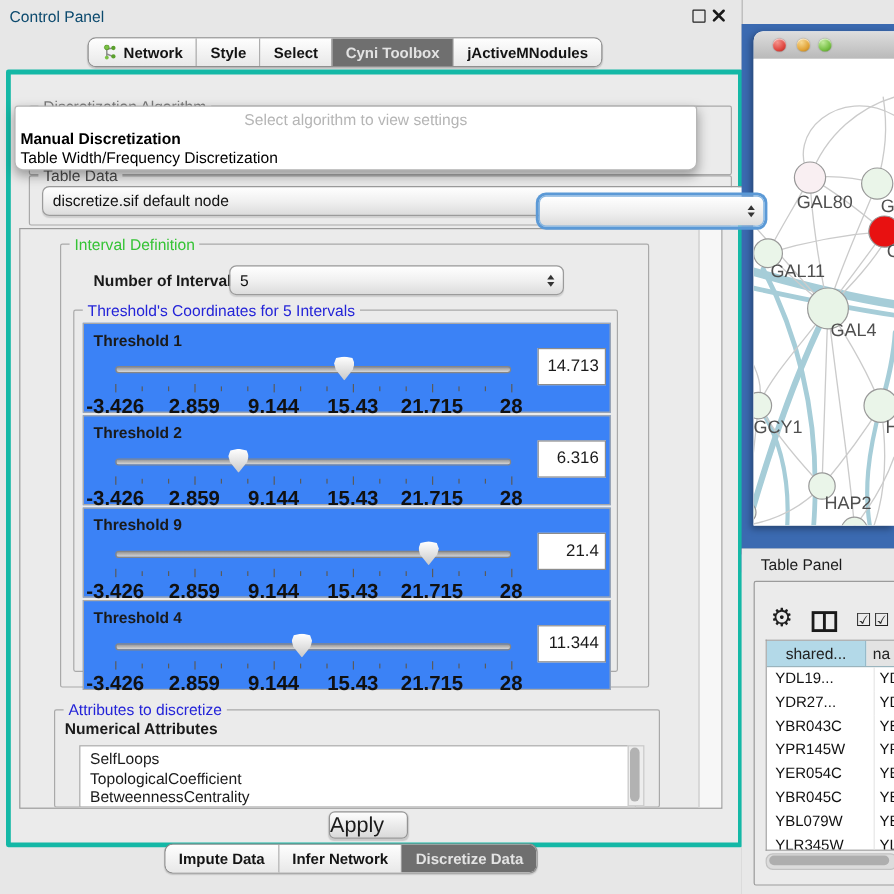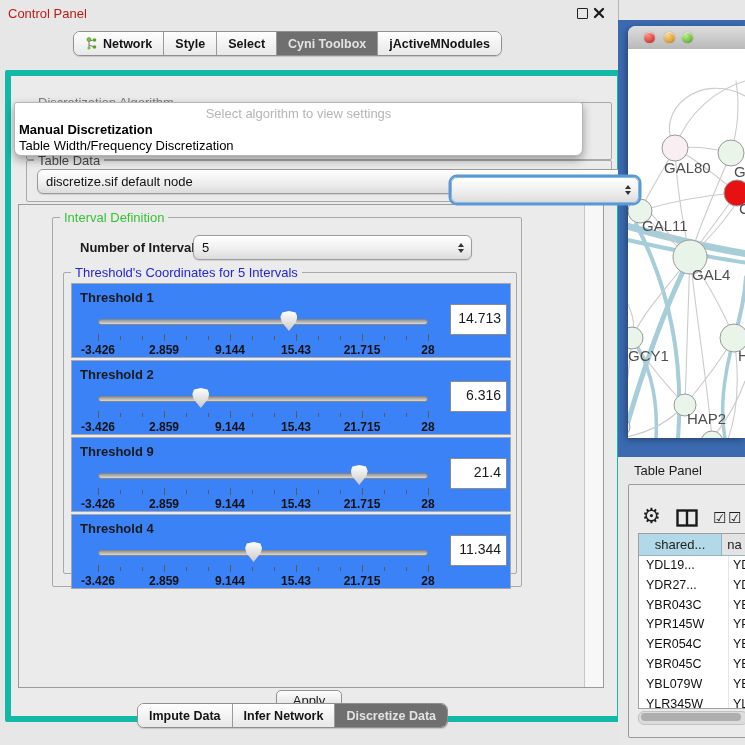--- a/index.html
+++ b/index.html
@@ -2,33 +2,33 @@
 <html><head>
 <meta charset="utf-8">
 <style>
   html,body{margin:0;padding:0;width:745px;height:745px;overflow:hidden;
     font-family:"Liberation Sans",sans-serif;background:#e7e7e7;font-size:13px;color:#1a1a1a;}
   #root{position:relative;width:745px;height:745px;overflow:hidden;}
 
   
   #control-panel{position:absolute;left:0;top:0;width:618px;height:745px;background:#e7e7e7;border-right:1px solid #b5b5b5;}
   .cp-titlebar{position:absolute;left:0;top:0;width:618px;height:26px;}
-  .cp-title{position:absolute;left:8px;top:6px;font-size:13px;color:#b91c1c;}
+  .cp-title{position:absolute;left:8px;top:6px;font-size:13px;color:#0c4a6e;}
   .float-btn{position:absolute;left:577px;top:8px;width:9px;height:9px;border:1.5px solid #222;border-radius:1px;}
   .close-btn{position:absolute;left:593px;top:7px;width:12px;height:12px;}
 
   
   .segbar{position:absolute;display:flex;height:23px;border:1px solid #8f8f8f;border-radius:7px;overflow:hidden;background:#fff;box-shadow:0 1px 1px rgba(0,0,0,.15);}
   .seg{display:flex;align-items:center;gap:5px;padding:0 11px;background:linear-gradient(#fefefe,#e8e8e8);border-right:1px solid #9a9a9a;font-weight:bold;font-size:12.5px;color:#141414;white-space:nowrap;cursor:default;}
   .seg:last-child{border-right:none;}
   .seg.active{background:#6f6f6f;color:#e3e3e3;}
   #top-tabs{left:73px;top:31px;text-align:right;}
   #bottom-tabs{left:137px;top:703px;}
 
-  .main-panel{position:absolute;left:5px;top:58px;width:606px;height:640px;background:#ebebeb;border:6px solid #14b8a6;border-radius:2px;margin-top:12px;}
+  .main-panel{position:absolute;left:5px;top:58px;width:606px;height:640px;background:#ebebeb;border:4px solid #14b8a6;border-radius:2px;}
 
   
   .group{position:absolute;border:1px solid #a9a9a9;border-radius:2px;}
   .gtitle{position:absolute;top:-8px;left:7px;background:#ebebeb;padding:0 4px;font-size:13px;white-space:nowrap;}
   .gtitle.green{color:#35c335;}
   .gtitle.blue{color:#2424d8;}
   .gtitle.gray{color:#7a7a7a;}
 
   
   .mcombo{position:absolute;background:linear-gradient(#ffffff,#efefef 55%,#dcdcdc);border:1px solid #9b9b9b;border-radius:6px;display:flex;align-items:center;padding:0 22px 0 8px;font-size:13px;color:#111;box-shadow:0 1px 1px rgba(0,0,0,.12);}
@@ -44,45 +44,45 @@
   .popup-placeholder{position:absolute;left:0;top:3px;width:100%;text-align:center;color:#b5b5b5;font-size:13px;}
   .popup-opt{position:absolute;left:4px;font-size:13px;color:#000;white-space:nowrap;}
   .popup-opt.sel{font-weight:bold;top:19px;}
   .popup-opt.plain{top:35px;}
 
   
   #scrollwrap{position:absolute;left:12px;top:186px;width:584px;height:482px;border:1px solid #9b9b9b;background:#ebebeb;overflow:hidden;}
   .vtrack{position:absolute;background:#f7f7f7;border-left:1px solid #c6c6c6;}
   #main-vtrack{left:565px;top:0;width:19px;height:482px;}
 
-  #green-group{left:33px;top:12px;width:468px;height:368px;}
+  #green-group{left:33px;top:12px;width:468px;height:368px;padding-left:21px;}
   #noi-label{position:absolute;left:27px;top:22px;font-weight:bold;}
   #noi-combo{left:140px;top:17px;width:247px;height:23px;}
   #blue-group{left:10px;top:54px;width:452px;height:300px;}
   #thresholds-list{position:absolute;left:7px;top:10px;width:438px;}
 
   .threshold-box{position:relative;width:438px;height:73px;margin-bottom:2px;border:1px solid #a8a8a8;background:#3b82f6;}
   .th-label{position:absolute;left:8px;top:6px;font-weight:bold;font-size:13px;}
   .slider{position:absolute;left:26px;top:26px;width:330px;height:46px;}
   .track{position:absolute;left:0;right:0;top:9px;height:4px;background:linear-gradient(#969696,#d8d8d8);border:1px solid #868686;border-radius:3px;}
   .thumb{position:absolute;top:1px;width:17px;height:20px;background:linear-gradient(#ffffff,#c9c9c9);clip-path:polygon(50% 100%,8% 55%,0 30%,10% 7%,50% 0,90% 7%,100% 30%,92% 55%);filter:drop-shadow(0 0 1px #777);}
   .ticks{position:absolute;left:0;top:24px;width:100%;height:8px;}
   .tick{position:absolute;top:2px;width:1px;height:4px;background:#5a5a5a;}
   .tick.major{top:0;height:7px;}
   .ticklabels{position:absolute;left:0;top:33px;width:100%;height:12px;}
-  .ticklabel{position:absolute;transform:translateX(-50%);font-size:12px;font-weight:bold;color:#111;white-space:nowrap;}
+  .ticklabel{position:absolute;transform:translateX(-50%);font-size:17px;font-weight:bold;color:#111;white-space:nowrap;}
   .th-value{position:absolute;right:3px;top:20px;width:50px;height:24px;background:#fff;border:1px solid #8c8c8c;font-size:14px;text-align:right;padding:5px 5px 0 0;}
 
   #attr-group{left:28px;top:400px;width:503px;height:80px;}
   #attr-subtitle{position:absolute;left:8px;top:8px;font-weight:bold;}
   #attr-list{position:absolute;left:20px;top:29px;width:454px;height:47px;background:#fff;border:1px solid #a8a8a8;overflow:hidden;padding:3px 0 0 8px;line-height:15.5px;font-size:13px;}
   #attr-vscroll{position:absolute;left:477px;top:29px;width:12px;height:49px;background:#ededed;border:1px solid #c9c9c9;}
   #attr-vthumb{position:absolute;left:1px;top:1px;width:8px;height:45px;background:#b2b2b2;border-radius:4px;}
 
-  #apply-btn{position:absolute;left:270px;top:672px;width:64px;height:21px;background:linear-gradient(#fdfdfd,#d9d9d9);border:1px solid #949494;border-radius:5px;text-align:center;line-height:20px;font-size:13px;box-shadow:0 1px 1px rgba(0,0,0,.15);}
+  #apply-btn{position:absolute;left:270px;top:672px;width:64px;height:21px;background:linear-gradient(#fdfdfd,#d9d9d9);border:1px solid #949494;border-radius:5px;text-align:left;line-height:20px;font-size:18px;box-shadow:0 1px 1px rgba(0,0,0,.15);}
 
   
   #desktop{position:absolute;left:618px;top:0;width:127px;height:457px;background:#3b6ab1;margin-top:20px;}
   #desktop .bottom-shade{position:absolute;left:0;top:437px;width:127px;height:5px;background:#24457b;}
   #net-window{position:absolute;left:10px;top:6px;width:117px;height:412px;background:#fff;border-radius:8px 0 0 0;box-shadow:-2px 2px 6px rgba(0,0,0,.35);}
   #net-titlebar{position:absolute;left:0;top:0;width:117px;height:23px;background:linear-gradient(#dedede,#b9b9b9);border-bottom:1px solid #8e8e8e;border-radius:8px 0 0 0;}
   .light{position:absolute;top:6px;width:11px;height:11px;border-radius:50%;box-shadow:inset 0 1px 1px rgba(255,255,255,.7),0 0 1px rgba(0,0,0,.5);}
   #light-red{left:16px;background:radial-gradient(circle at 35% 30%, #f5938c, #df4740 60%, #a02620);}
   #light-yellow{left:36px;background:radial-gradient(circle at 35% 30%, #f7d88f, #e1a337 60%, #a5721a);}
   #light-green{left:54px;background:radial-gradient(circle at 35% 30%, #c0eb9a, #76c043 60%, #47851f);}
@@ -335,20 +335,32 @@
                       <span class="ticklabel" style="left: 80%;">21.715</span>
                       <span class="ticklabel" style="left: 100%;">28</span>
                     </div>
     </div>
     <div class="th-value">11.344</div>
   </div>
 </div>
           </div>
         </div>
 
+        <div id="attr-group" class="group">
+          <span class="gtitle blue">Attributes to discretize</span>
+          <span id="attr-subtitle">Numerical Attributes</span>
+          <div id="attr-list">
+              <div>SelfLoops</div>
+              <div>TopologicalCoefficient</div>
+              <div>BetweennessCentrality</div>
+            </div>
+          <div id="attr-vscroll">
+              <div id="attr-vthumb"></div>
+            </div>
+        </div>
 
         <div id="main-vtrack" class="vtrack">
           
         </div>
       </div>
 
       <div id="apply-btn" style="left:265px;top:614px;">Apply</div>
     </div>
 
     <div id="bottom-tabs" class="segbar">

